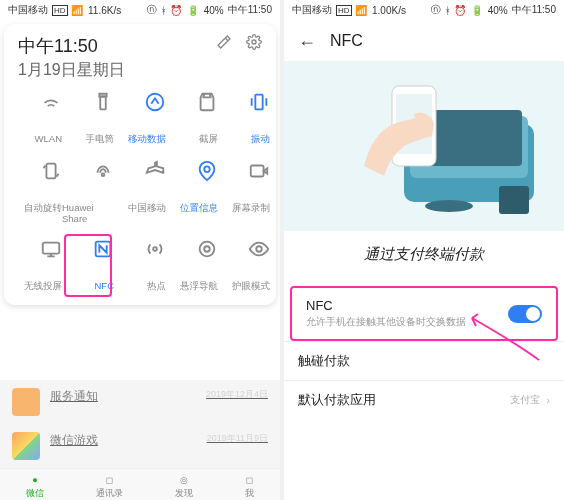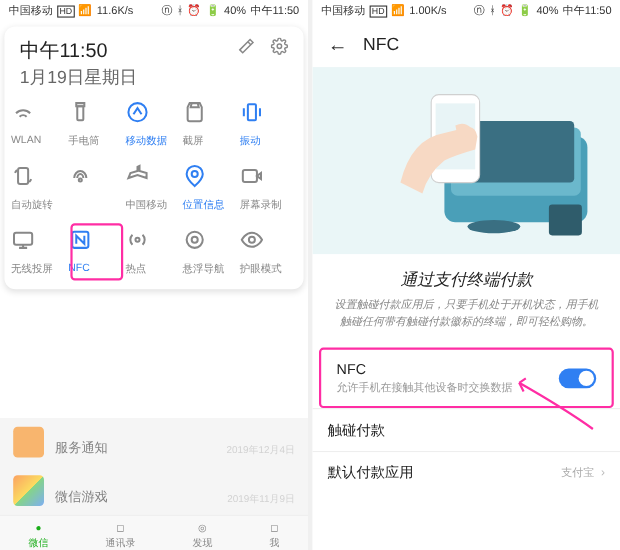--- a/index.html
+++ b/index.html
@@ -26,37 +26,37 @@
   
   .qs-panel {
     margin: 4px; background: #fff; border-radius: 10px;
     box-shadow: 0 2px 6px rgba(0,0,0,.12); padding: 10px 6px 12px;
   }
   .qs-header { display: flex; align-items: flex-start; padding: 0 8px 10px; }
   .qs-time { font-size: 18px; font-weight: 500; color: #222; }
   .qs-date { font-size: 16px; color: #666; margin-top: 2px; }
   .qs-hdr-icons { margin-left: auto; display: flex; gap: 14px; color: #888; }
   .qs-grid { display: grid; grid-template-columns: repeat(5, 1fr); row-gap: 14px; }
-  .qs-tile { display: flex; flex-direction: column; align-items: flex-start; gap: 9px; position: relative; }
+  .qs-tile { display: flex; flex-direction: column; align-items: flex-end; gap: 20px; position: relative; }
   .qs-ico { width: 22px; height: 22px; display: flex; align-items: center; justify-content: center; color: #888; }
   .qs-ico.active { color: #2f7ff2; }
   .qs-label { font-size: 9.5px; color: #888; }
   .qs-label.active { color: #2f7ff2; }
   .hl-pink { position: absolute; border: 2px solid #ff2da4; border-radius: 4px; pointer-events: none; }
   .hl-nfc { top: -4px; left: 2px; right: 2px; bottom: -4px; }
 
   .slider-row { display: flex; align-items: center; gap: 8px; padding: 14px 10px 0; }
   .sun-ico { color: #888; }
   .slider-track { flex: 1; height: 3px; background: #ddd; border-radius: 2px; position: relative; }
   .slider-fill { position: absolute; height: 100%; background: #2f7ff2; border-radius: 2px; width: 35%; }
   .slider-thumb { position: absolute; width: 14px; height: 14px; background: #fff; border: 1px solid #ccc; border-radius: 50%; top: 50%; transform: translate(-50%, -50%); left: 35%; }
   .auto-check { width: 14px; height: 14px; background: #2f7ff2; border-radius: 2px; display: flex; align-items: center; justify-content: center; color: #fff; font-size: 10px; }
 
   .behind { position: absolute; bottom: 0; left: 0; right: 0; background: #f5f5f5; }
-  .behind-row { display: flex; align-items: flex-end; padding: 8px 12px; gap: 10px; opacity: .6; }
+  .behind-row { display: flex; align-items: flex-start; padding: 8px 12px; gap: 10px; opacity: .6; text-decoration: underline; }
   .behind-icon { width: 28px; height: 28px; border-radius: 4px; background: #fa8c16; }
   .behind-icon.multi { background: linear-gradient(135deg,#ff6a00,#ffcc00 50%,#3cc13c 50%,#2f7ff2); }
   .behind-title { font-size: 12px; color: #333; }
   .behind-date { margin-left: auto; font-size: 9px; color: #bbb; }
   .bottom-nav { display: flex; justify-content: space-around; padding: 6px 0; background: #f8f8f8; border-top: 1px solid #eee; }
   .nav-item { display: flex; flex-direction: column; align-items: center; gap: 2px; font-size: 9px; color: #888; }
   .nav-item.active { color: #1aad19; }
 
   
   .r-header { display: flex; align-items: center; gap: 14px; padding: 10px 14px; }
@@ -205,20 +205,21 @@
           <div class="qs-label">自动旋转</div>
         </div>
         <div class="qs-tile">
           <div class="qs-ico">
             <svg width="22" height="22" viewBox="0 0 24 24" fill="none" stroke="currentColor" stroke-width="2">
               <path d="M6 14c0-4 3-7 6-7s6 3 6 7"></path>
               <path d="M9 14c0-2 1.3-4 3-4s3 2 3 4"></path>
               <circle cx="12" cy="16" r="1.5"></circle>
             </svg>
           </div>
+          <div class="qs-label">Huawei Share</div>
         </div>
         <div class="qs-tile">
           <div class="qs-ico">
             <svg width="22" height="22" viewBox="0 0 24 24" fill="none" stroke="currentColor" stroke-width="2">
               <path d="M21 14l-9-3-9 3 2-5 7-2V3l2-1v5l7 2z"></path>
             </svg>
           </div>
           <div class="qs-label">中国移动</div>
         </div>
         <div class="qs-tile">
@@ -321,21 +322,20 @@
       <ellipse cx="145" cy="140" rx="24" ry="6" fill="#3a6f82"></ellipse>
       <rect x="88" y="20" width="44" height="80" rx="7" fill="#fff" stroke="#d0d0d0"></rect>
       <rect x="92" y="28" width="36" height="60" fill="#e8f4f6"></rect>
       <path d="M60 100 Q70 60 100 55 L120 50 Q128 48 130 58 L128 70 Q110 75 100 80 Q85 92 80 110 Z" fill="#f7d9c4"></path>
       <path d="M110 48 Q118 44 124 50 L122 60 Q116 56 112 58 Z" fill="#f7d9c4"></path>
     </svg>
   </div>
 
   <div class="r-section">
     <div class="r-h2">通过支付终端付款</div>
-    <div class="r-desc">设置触碰付款应用后，只要手机处于开机状态，用手机触碰任何带有触碰付款徽标的终端，即可轻松购物。</div>
   </div>
 
   <div class="setting-row nfc-row-hl">
     <div class="setting-main">
       <div class="setting-title">NFC</div>
       <div class="setting-sub">允许手机在接触其他设备时交换数据</div>
     </div>
     <div class="toggle"></div>
   </div>
 

